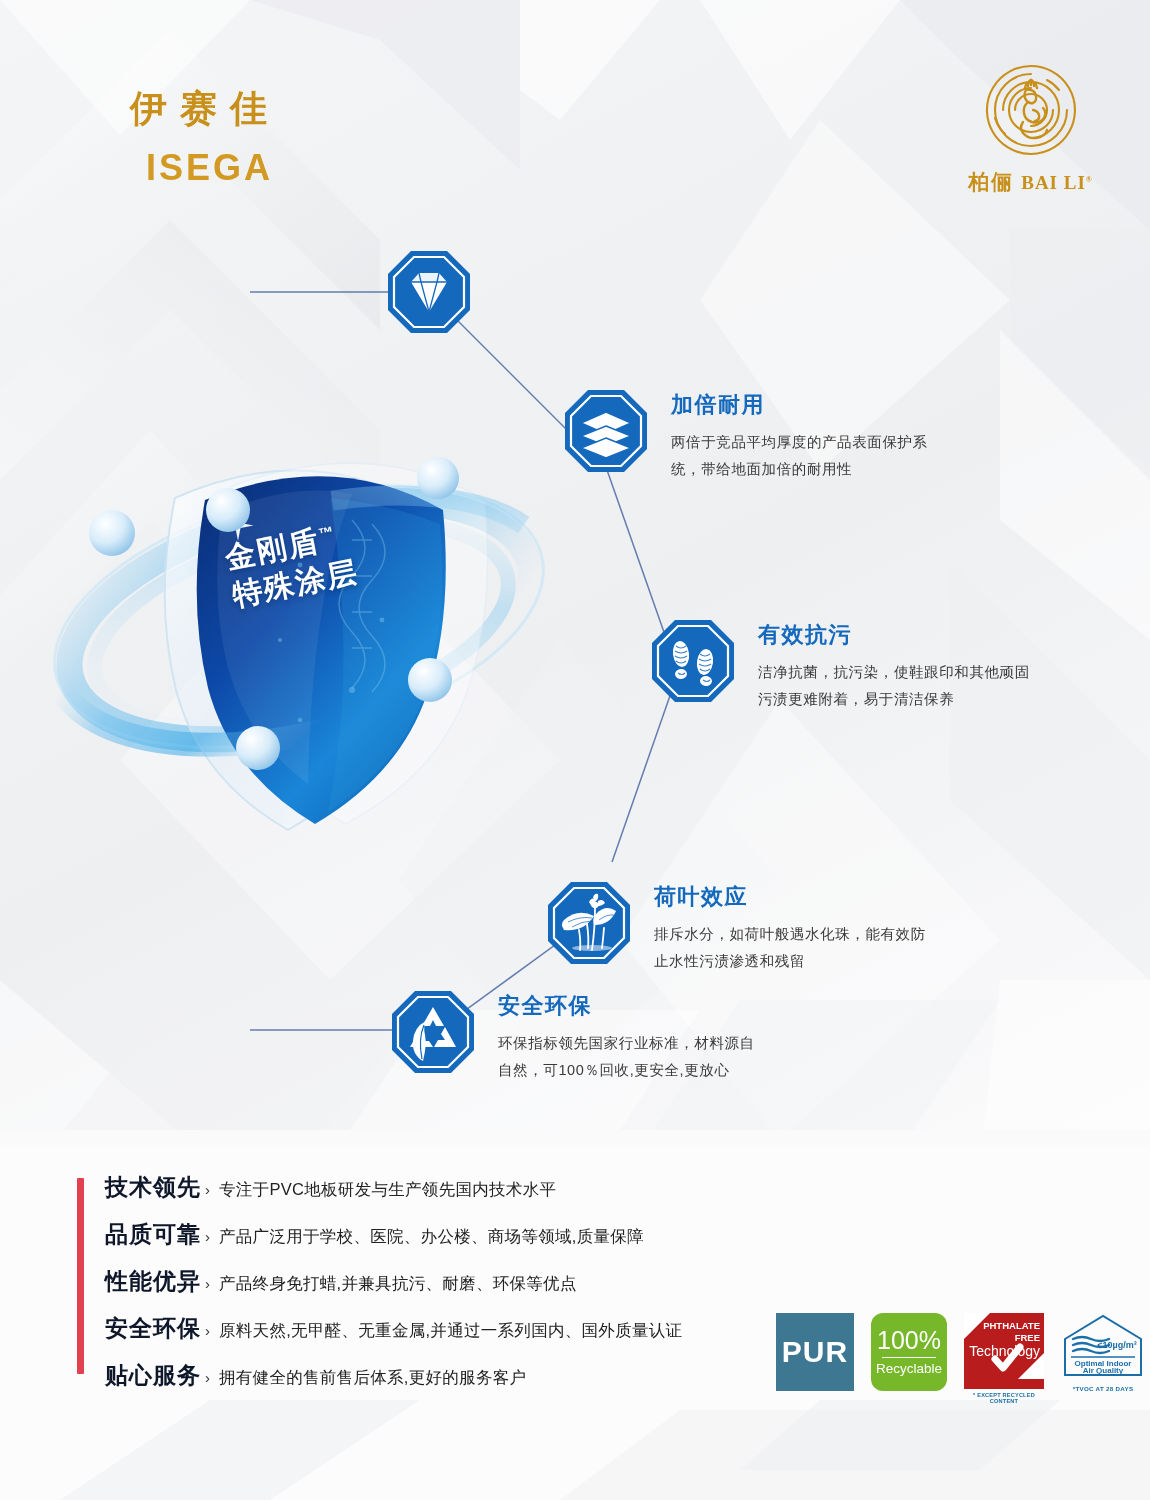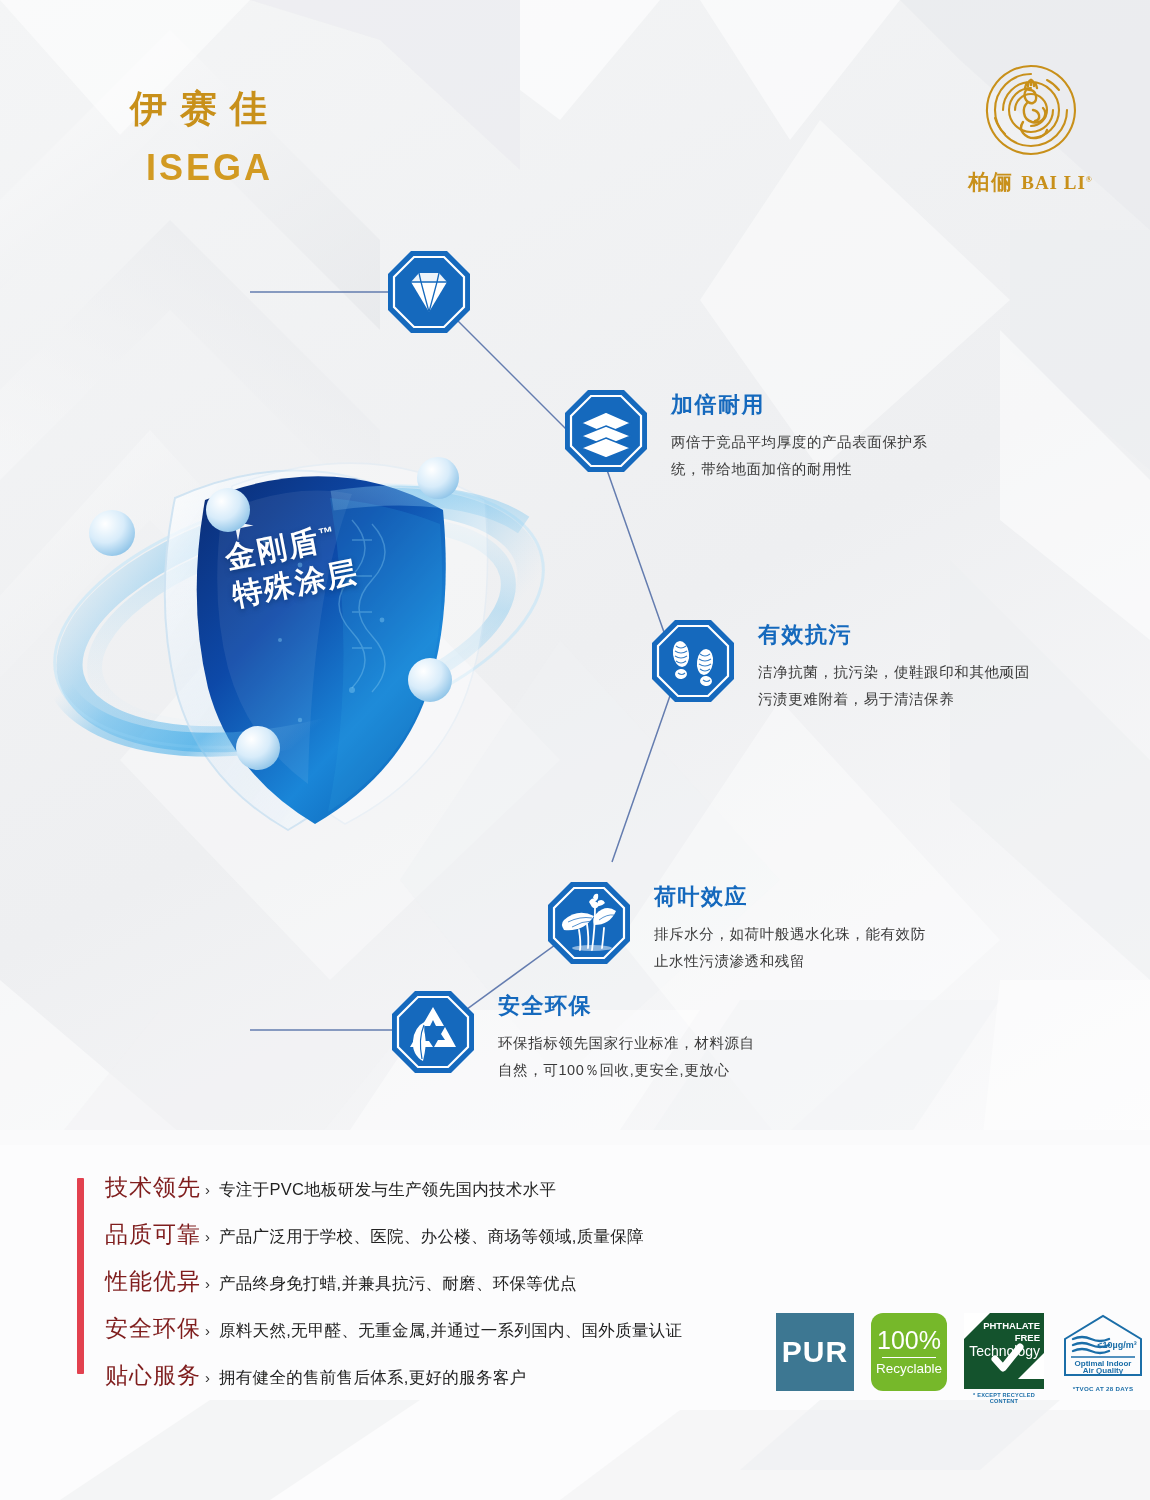--- a/index.html
+++ b/index.html
@@ -61,21 +61,21 @@
              letter-spacing:2px; line-height:1.28;
              text-shadow:0 2px 5px rgba(0,40,90,.55); white-space:nowrap; }
   .sl-tm { font-size:15px; vertical-align:super; }
 
   
   .blist { position:absolute; left:77px; top:1172px; z-index:6; }
   .bbar { position:absolute; left:0; top:6px; width:7px; height:196px;
           background:#e2414f; border-radius:1px; }
   .brow { display:flex; align-items:baseline; margin-bottom:16px;
           margin-left:28px; }
-  .btitle { font-size:23px; color:#7f1d1d; font-weight:normal;
+  .btitle { font-size:23px; color:#0f172a; font-weight:bold;
             letter-spacing:1px; white-space:nowrap; }
   .barrow { color:#333; font-size:15px; margin:0 9px 0 4px; }
   .bdesc { font-size:16.5px; color:#222; letter-spacing:0.3px;
            white-space:nowrap; }
 
   
   .certs { position:absolute; left:776px; top:1313px; z-index:6;
            display:flex; align-items:flex-start; gap:17px; }
   .cert { position:relative; }
 
@@ -85,21 +85,21 @@
                    letter-spacing:1px; }
 
   .cert-rec { width:76px; height:78px; background:#76b82a; border-radius:12px;
               display:flex; flex-direction:column; align-items:center;
               justify-content:center; color:#fff; }
   .cert-rec .r1 { font-size:25px; line-height:1; }
   .cert-rec .rline { width:54px; height:1.5px; background:#fff; margin:4px 0 3px; }
   .cert-rec .r2 { font-size:13.5px; }
 
   .cert-pht { width:80px; }
-  .cert-pht .box { width:80px; height:76px; background:#14532d; position:relative;
+  .cert-pht .box { width:80px; height:76px; background:#b91c1c; position:relative;
                    overflow:hidden; }
   .cert-pht .txt { position:absolute; right:4px; top:7px; text-align:right;
                    color:#fff; font-size:9.5px; font-weight:bold; line-height:1.22; }
   .cert-pht .txt .t3 { font-weight:normal; font-size:14px; }
   .cert-foot { margin-top:3px; font-size:5.6px; color:#1b6ea8;
                letter-spacing:.2px; text-align:center; font-weight:bold; }
 
   .cert-air { width:84px; }
   .cert-air .house { width:84px; height:66px; }
   .cert-air-foot { margin-top:2px; font-size:6.2px; color:#1b6ea8;

